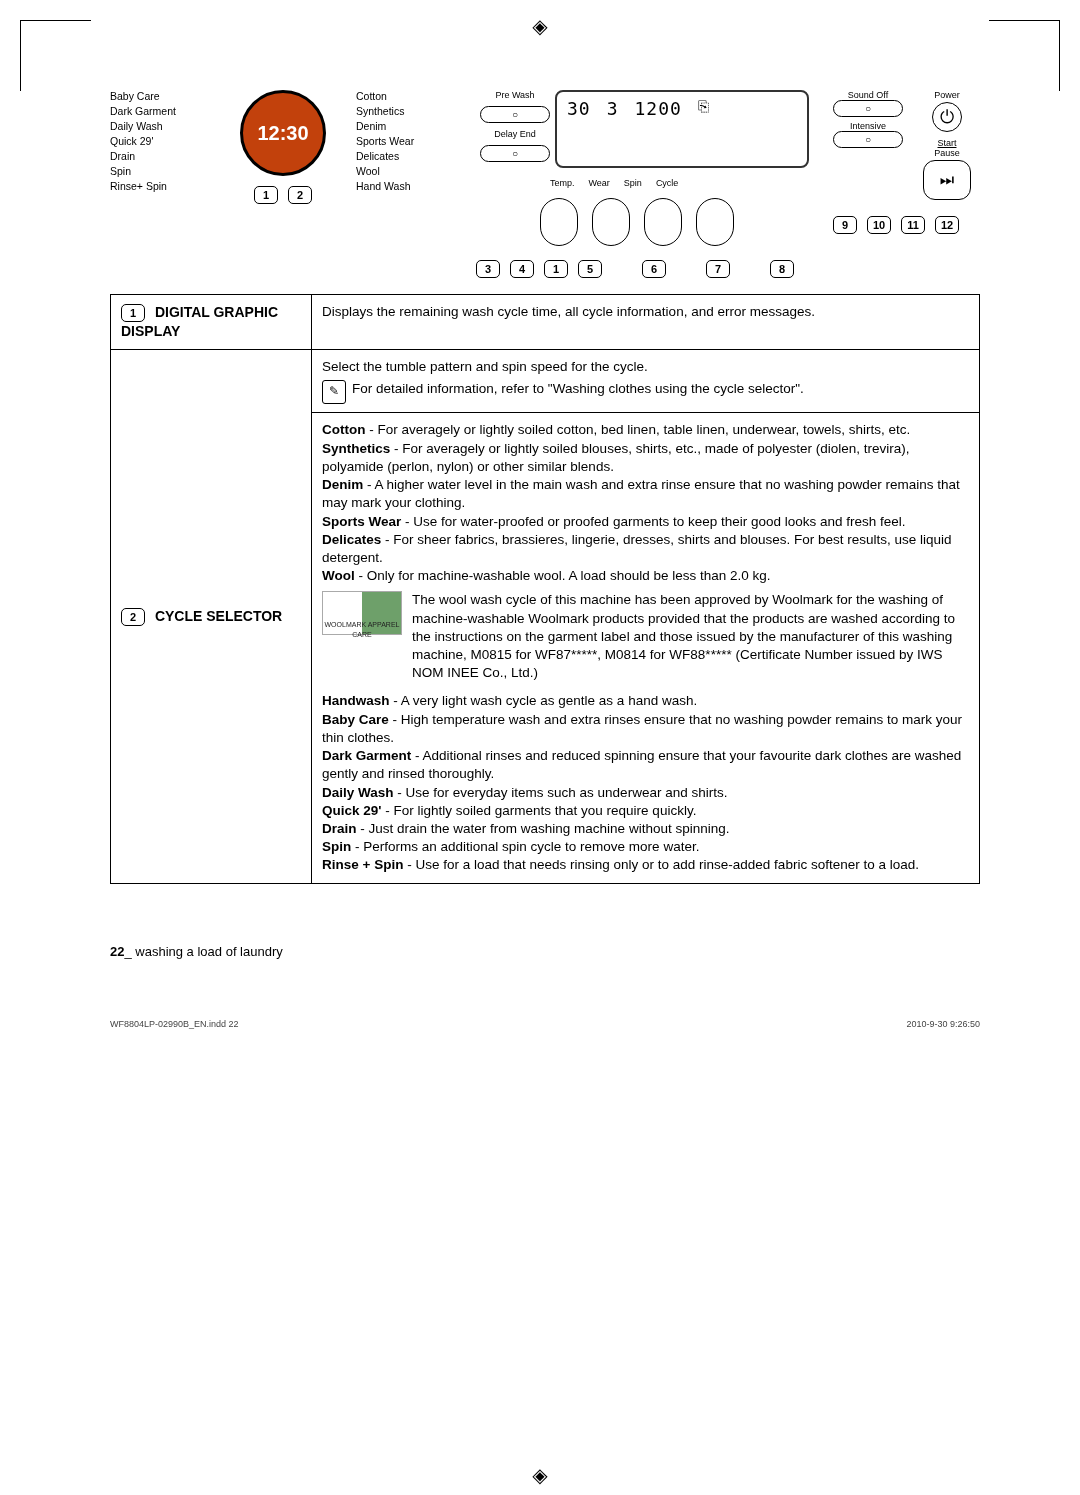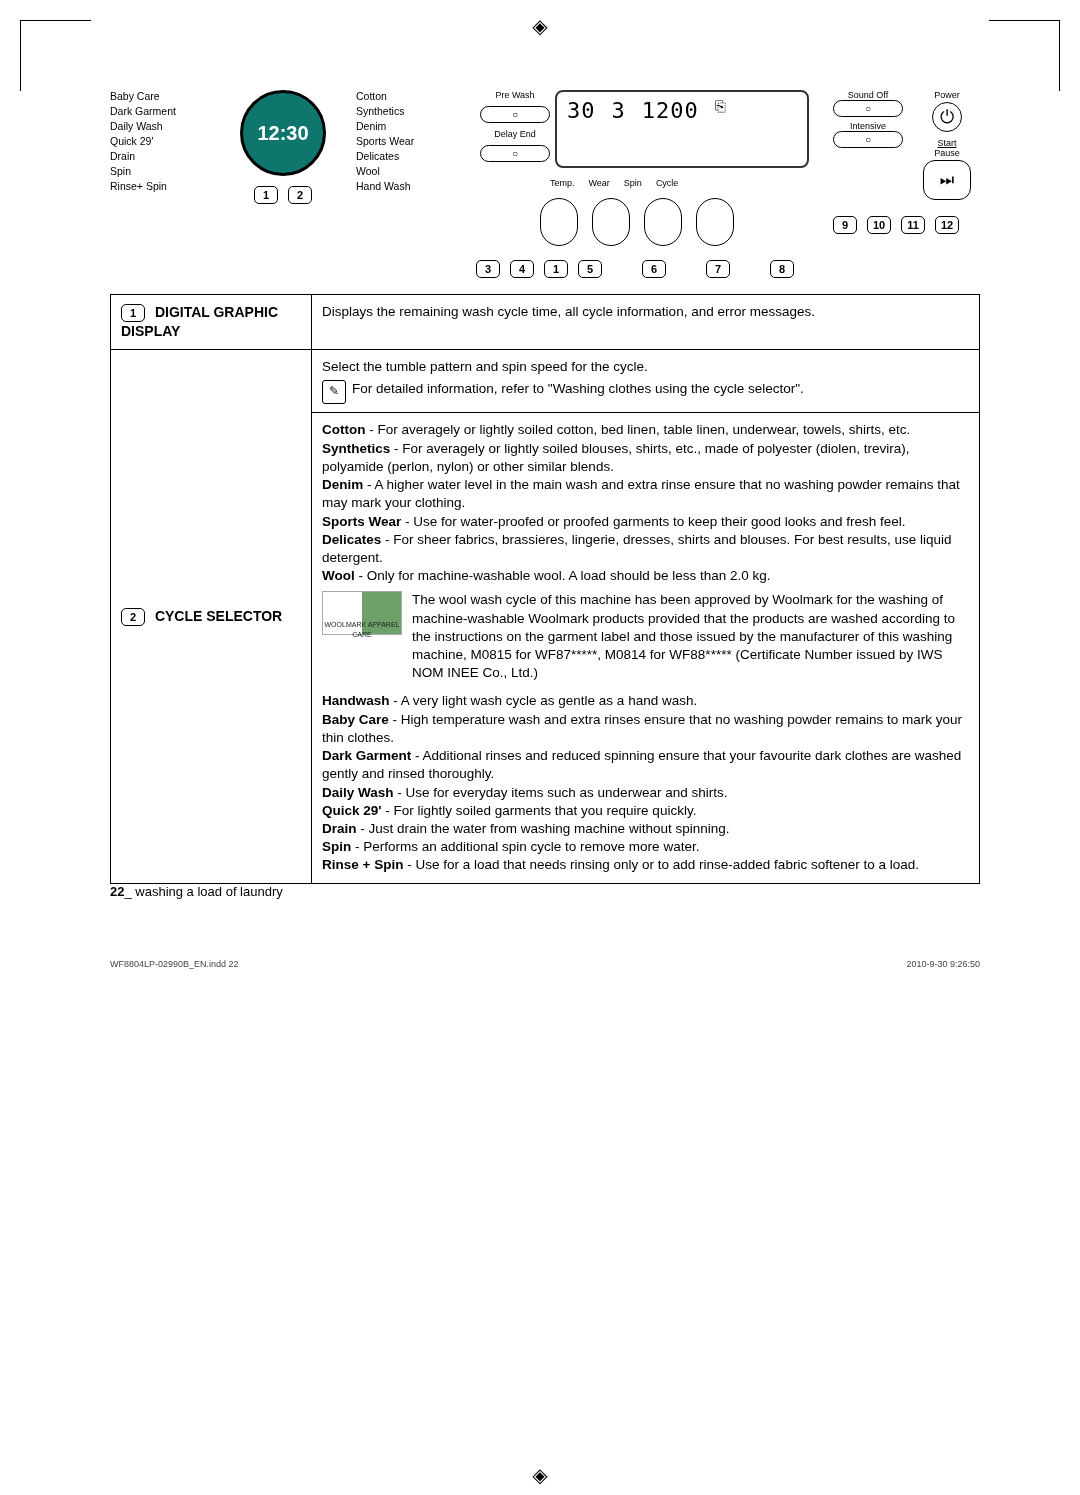--- a/index.html
+++ b/index.html
@@ -42,29 +42,29 @@
     display: flex;
     flex-direction: column;
     gap: 3px;
   }
   .left-callouts { width: 100px; }
   .mid-callouts { width: 100px; }
   .dial {
     width: 80px; height: 80px; border-radius: 50%;
     border: 3px solid #000;
     display: flex; align-items: center; justify-content: center;
-    font-size: 20px; font-weight: bold; background: #0f766e; color: #fff;
+    font-size: 20px; font-weight: bold; background: #c2410c; color: #fff;
     margin: 0 6px;
   }
   .display-box {
     border: 2px solid #333; border-radius: 8px;
     padding: 6px 10px; display: flex; gap: 16px; align-items: flex-start;
     min-width: 230px; height: 62px;
   }
-  .seg { font-family: monospace; font-size: 22px; letter-spacing: 1px; }
+  .seg { font-family: monospace; font-size: 18px; letter-spacing: 1px; }
   .small-label { font-size: 9px; text-align: center; }
   .oval-btn {
     border: 1.5px solid #000; border-radius: 16px; padding: 2px 10px;
     font-size: 10px; text-align: center; min-width: 48px;
   }
   .num-badge {
     display: inline-block; border: 1.5px solid #000; border-radius: 5px;
     min-width: 16px; padding: 0 3px; font-size: 11px; font-weight: bold;
     text-align: center; line-height: 16px; background: #fff;
   }
@@ -83,21 +83,21 @@
   .wool-badge {
     display: inline-block; width: 80px; height: 44px;
     background: linear-gradient(to right, #fff 50%, #6ea06a 50%);
     border: 1px solid #aaa; margin-right: 10px; flex-shrink: 0;
     font-size: 7px; text-align: center; padding-top: 28px; box-sizing: border-box;
     color: #222;
   }
   .wool-row { display: flex; align-items: flex-start; margin: 6px 0 10px 0; }
   .footer-row {
     display: flex; justify-content: space-between;
-    font-size: 13px;
+    margin-top: 60px; font-size: 13px;
   }
   .footer-left b { font-weight: bold; }
   .print-meta { display: flex; justify-content: space-between; font-size: 9px;
     padding: 20px 100px 30px 110px; color: #444; }
   .crop { position: absolute; width: 70px; height: 70px; }
   .crop.tl { top: 20px; left: 20px; border-left: 1px solid #000; border-top: 1px solid #000; }
   .crop.tr { top: 20px; right: 20px; border-right: 1px solid #000; border-top: 1px solid #000; }
   .reg {
     position: absolute; left: 50%; transform: translateX(-50%);
     font-size: 20px;

